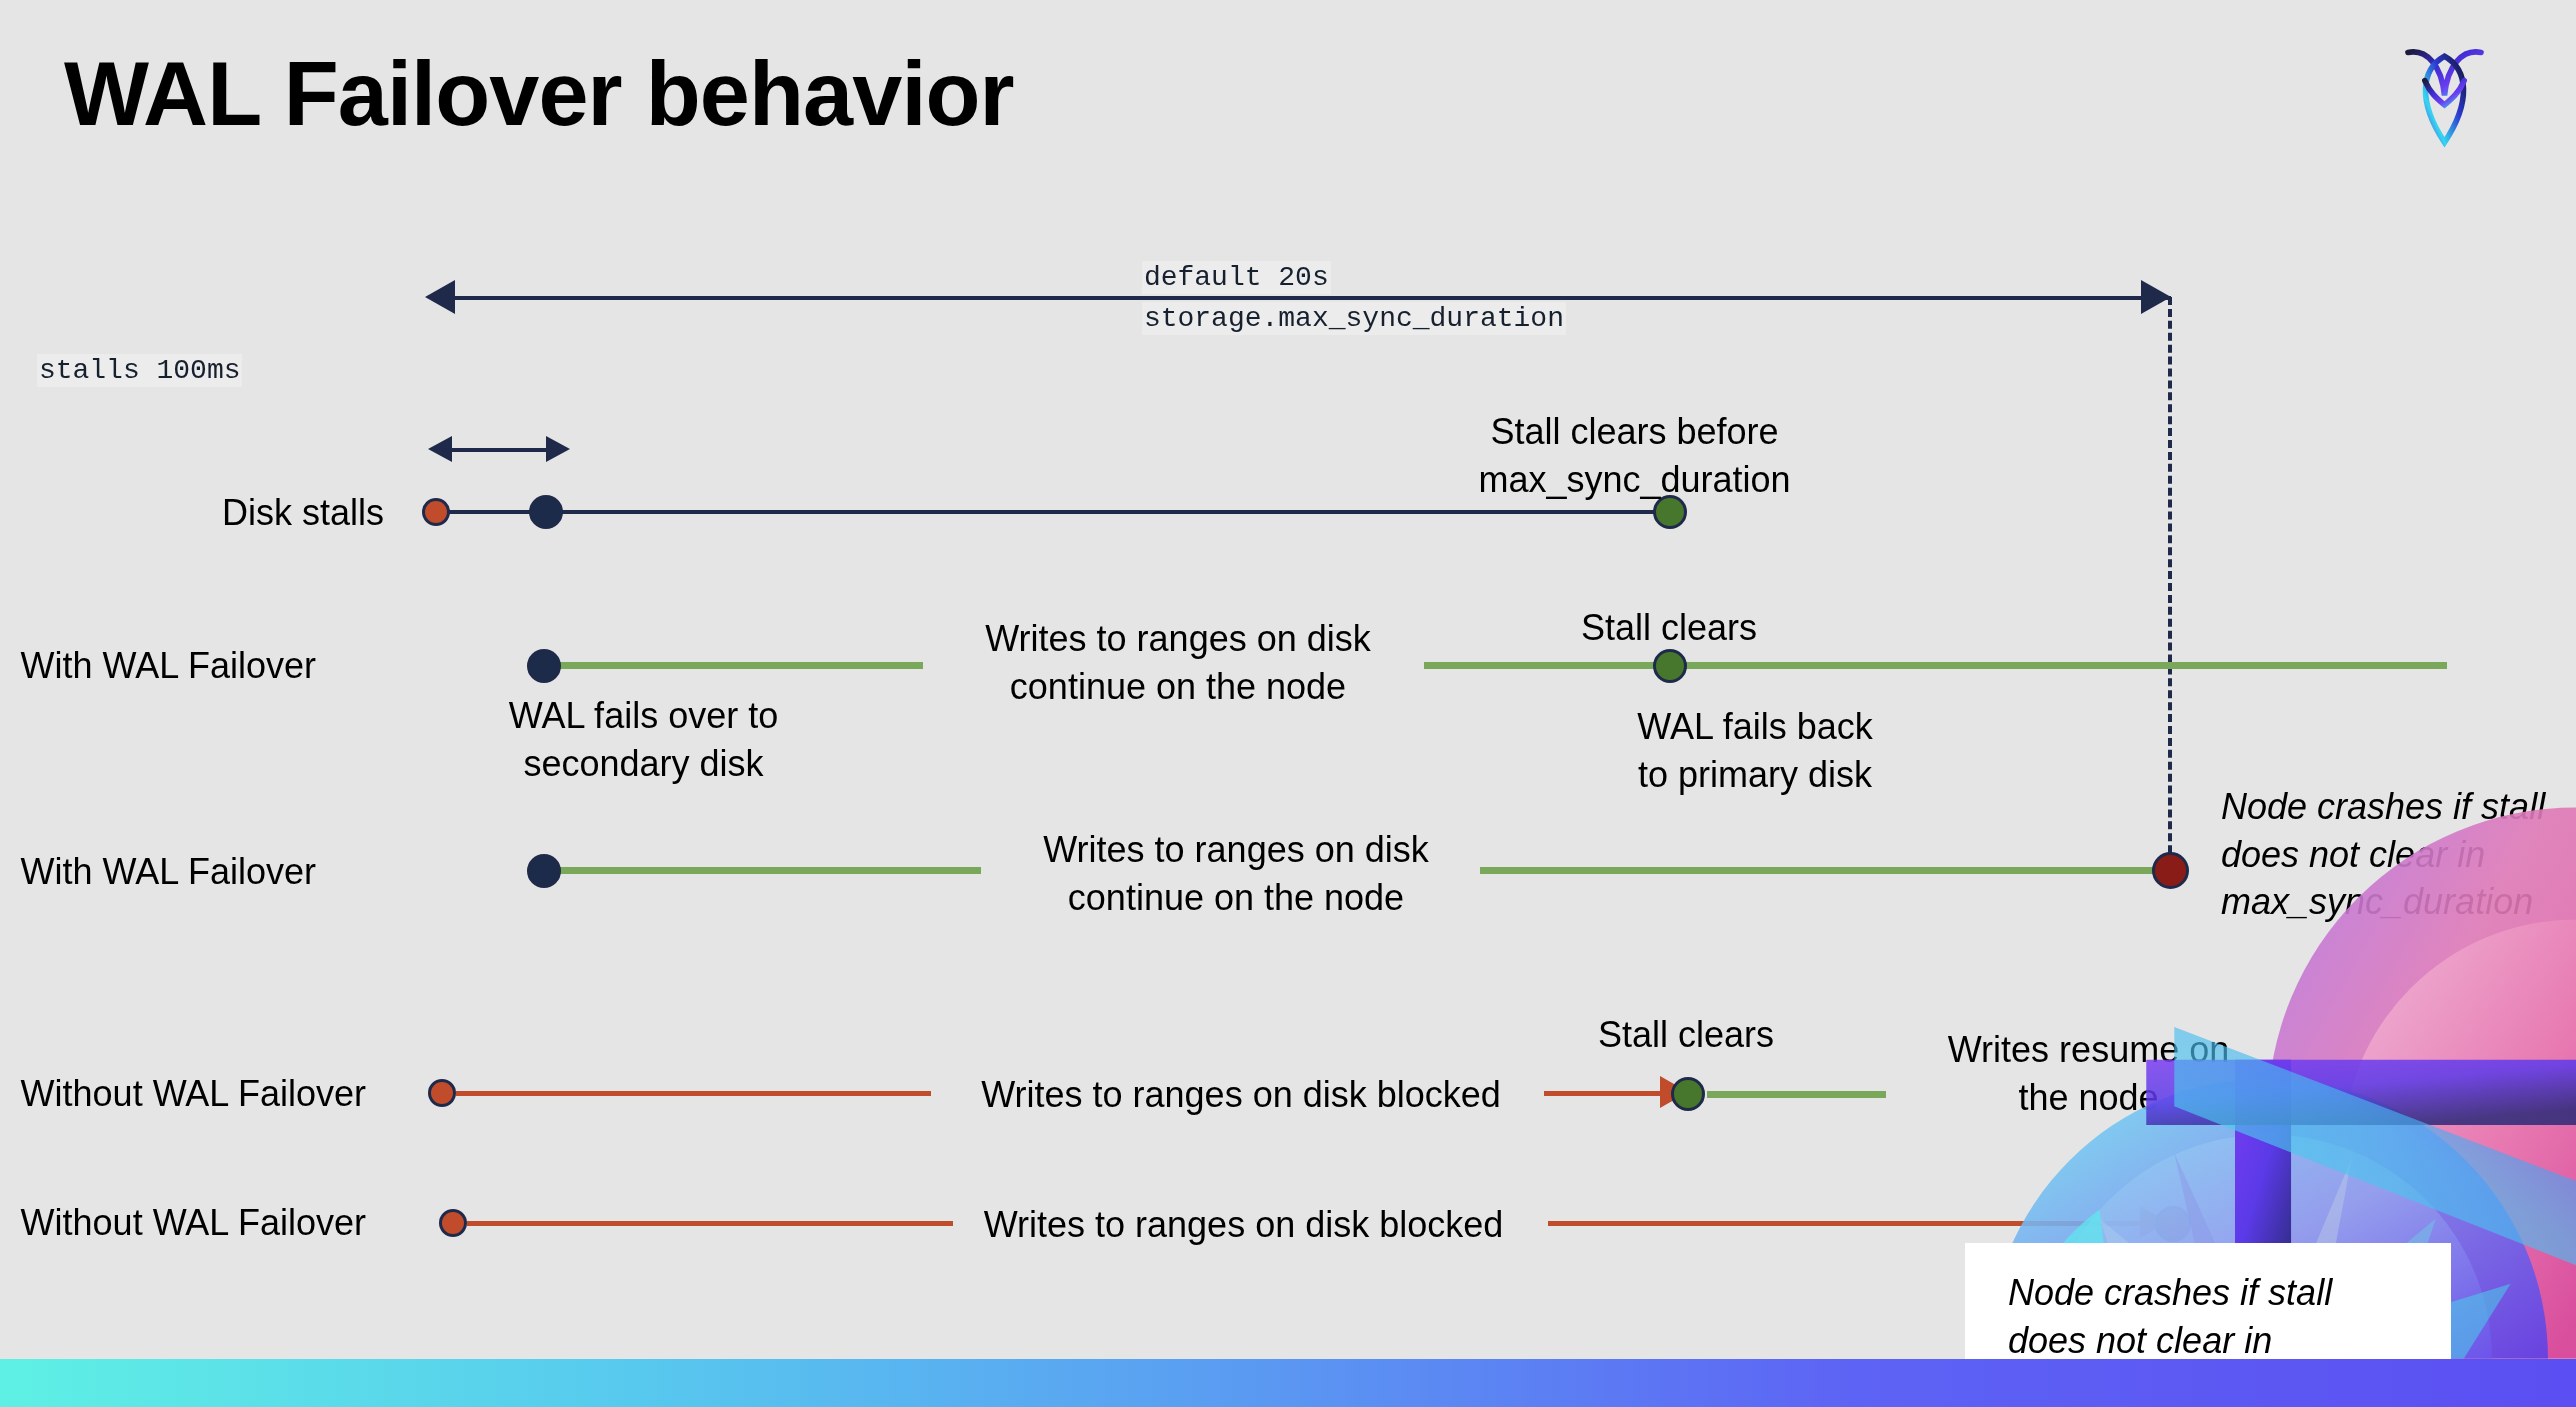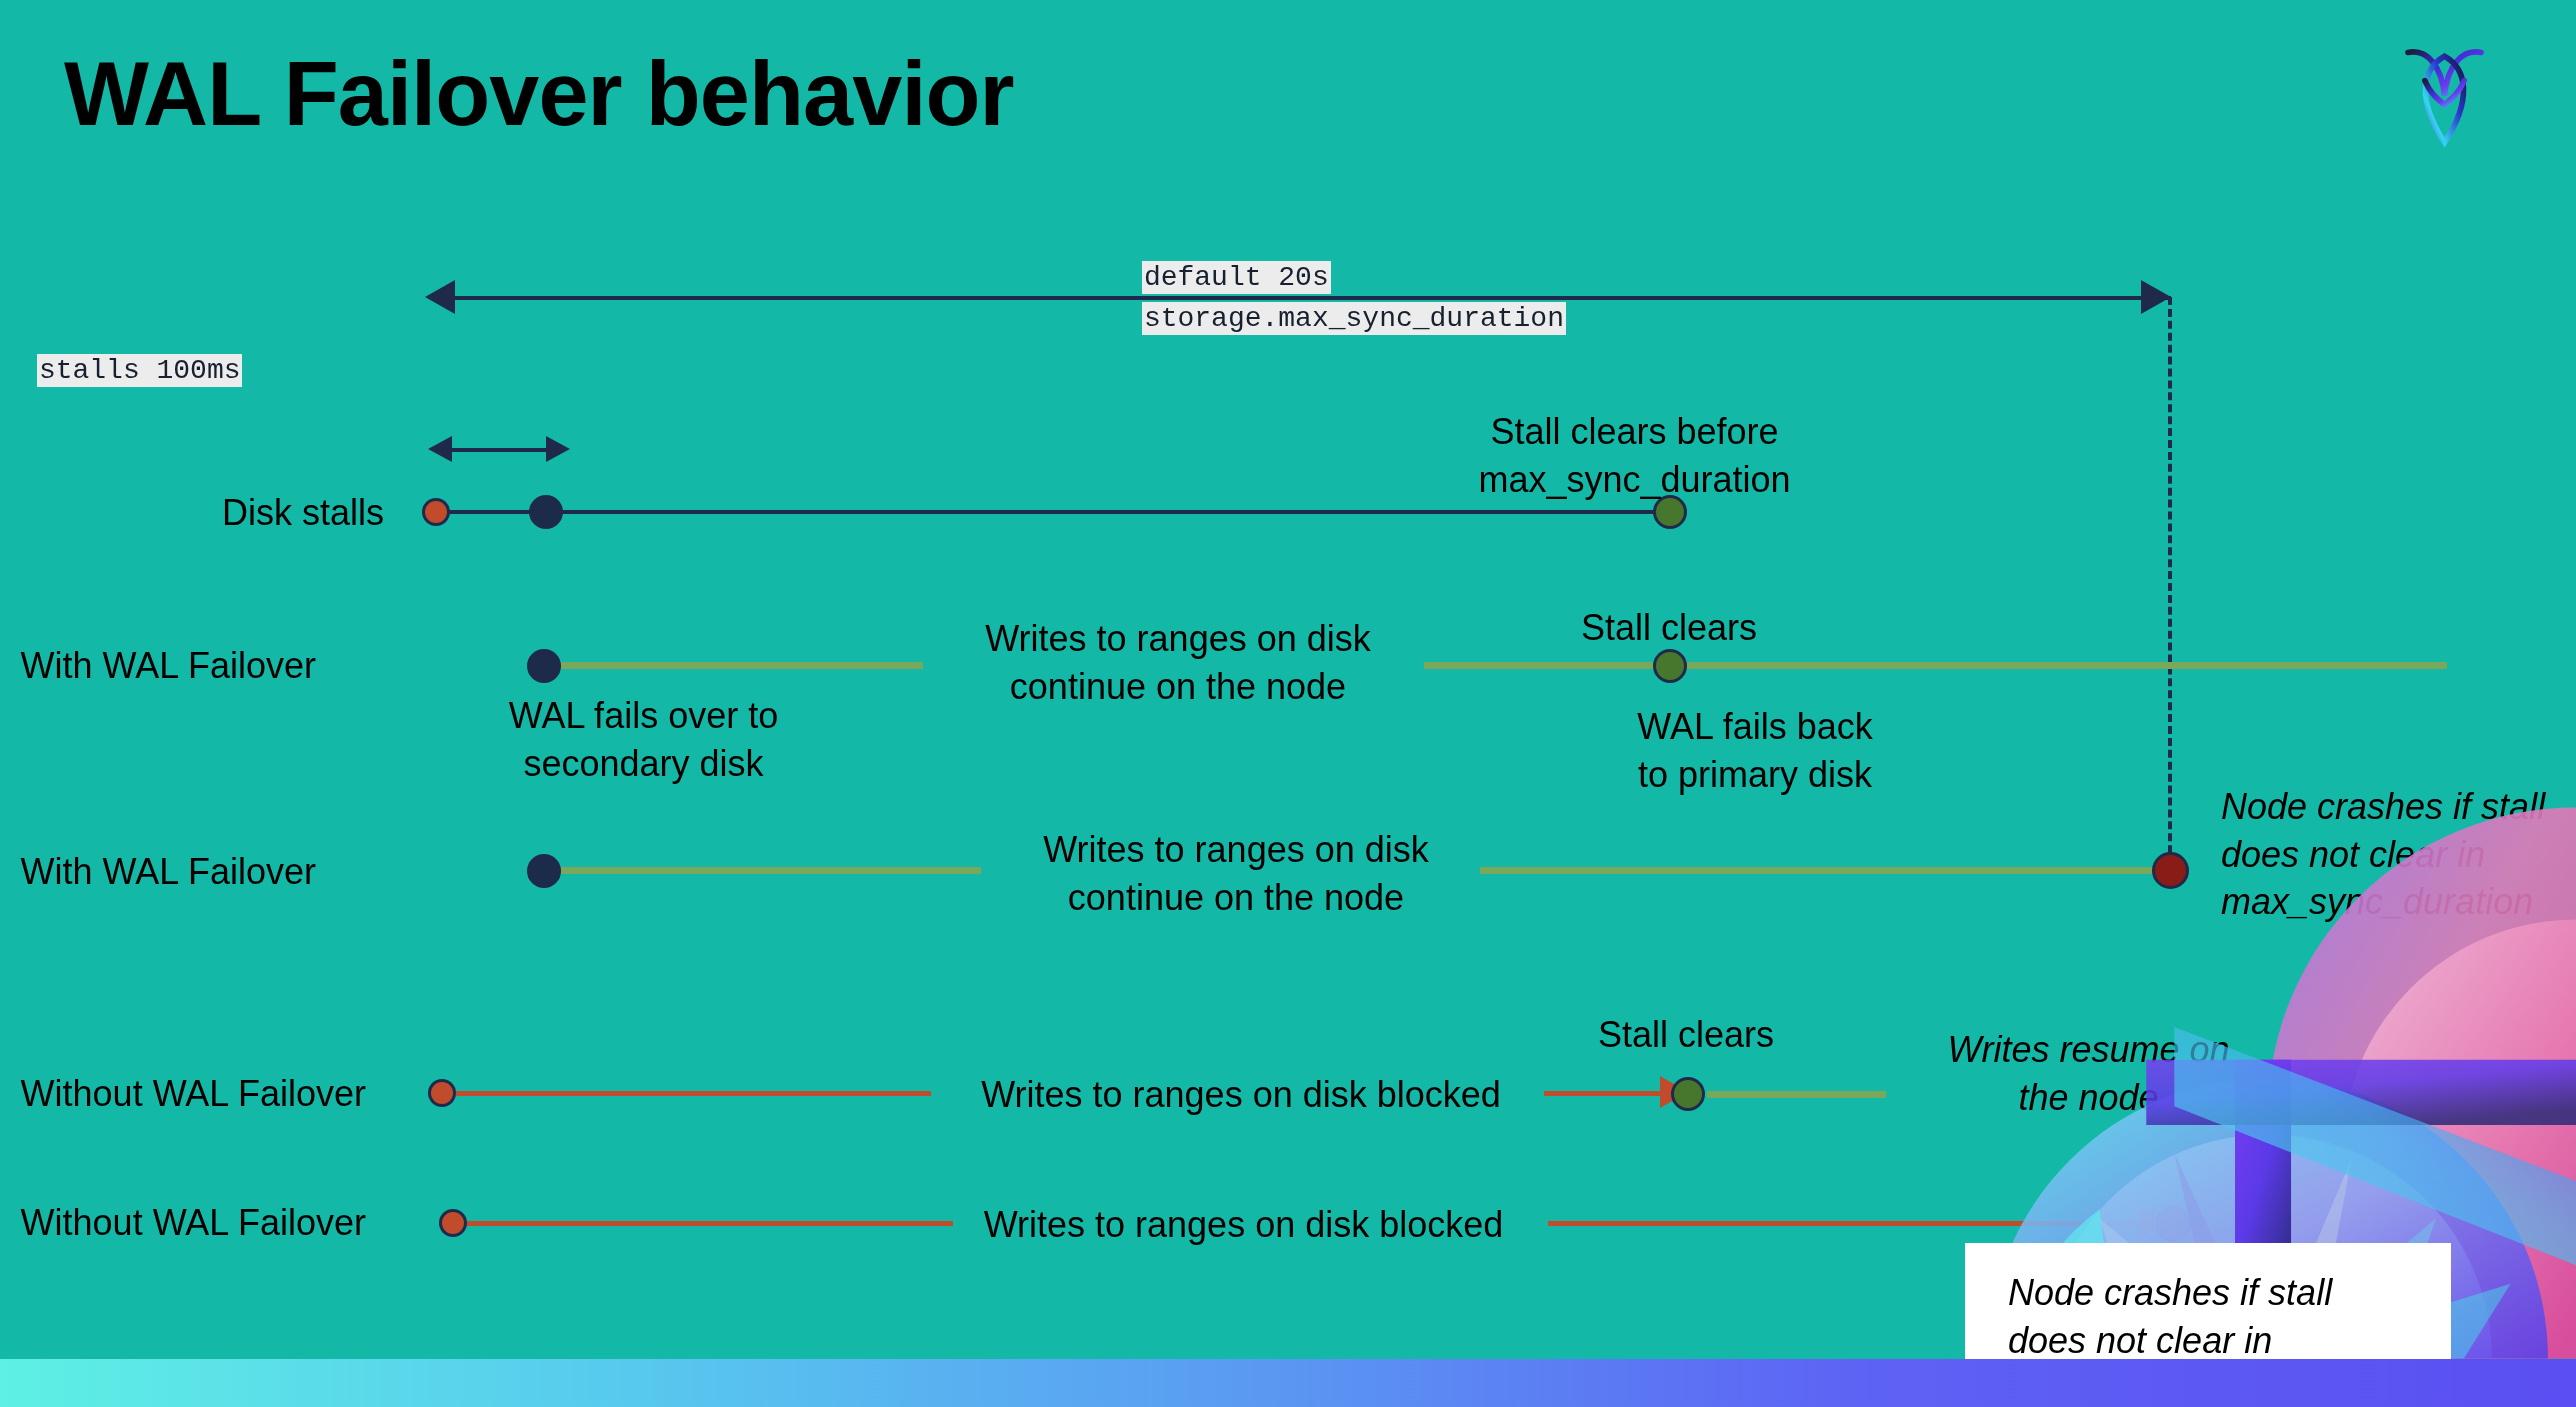--- a/index.html
+++ b/index.html
@@ -9,21 +9,21 @@
     background: #ffffff;
   }
   body {
     font-family: "Liberation Sans", sans-serif;
     color: #000000;
   }
   #slide {
     position: relative;
     width: 2576px;
     height: 1408px;
-    background: #14b8a6;
+    background: #e5e5e5;
     overflow: hidden;
   }
 
   
   #title {
     position: absolute;
     left: 64px;
     top: 47px;
     font-size: 90px;
     font-weight: 700;
@@ -279,21 +279,21 @@
   <div class="arrow arrow-right-orange" style="left:1660px; top:1076px;"></div>
   <div class="hline green-line" style="left:1707px; top:1091px; width:179px;"></div>
   <div class="hline green-line" style="left:2284px; top:1091px; width:166px;"></div>
 
   <div class="dot dot-orange" style="left:428px; top:1079px; width:28px; height:28px;"></div>
   <div class="dot dot-green" style="left:1671px; top:1077px; width:34px; height:34px;"></div>
 
   <div class="label center" style="left:937px; top:1071px; width:608px;">Writes to ranges on disk  blocked</div>
   <div class="label center" style="left:1499px; top:1011px; width:374px;">Stall clears</div>
 
-  <div class="label center" style="left:1892px; top:1026px; width:393px;font-style:italic;">
+  <div class="label center" style="left:1892px; top:1026px; width:393px;">
     <div>Writes resume on</div>
     <div>the node</div>
   </div>
 
   <div class="rowlabel" style="left:20.6px; top:1202px;">Without WAL Failover</div>
 
   <div class="hline orange-line" style="left:467px; top:1221px; width:486px;"></div>
   <div class="hline orange-line" style="left:1548px; top:1221px; width:608px;"></div>
   <div class="arrow arrow-right-orange" style="left:2140px; top:1206px;"></div>
 

